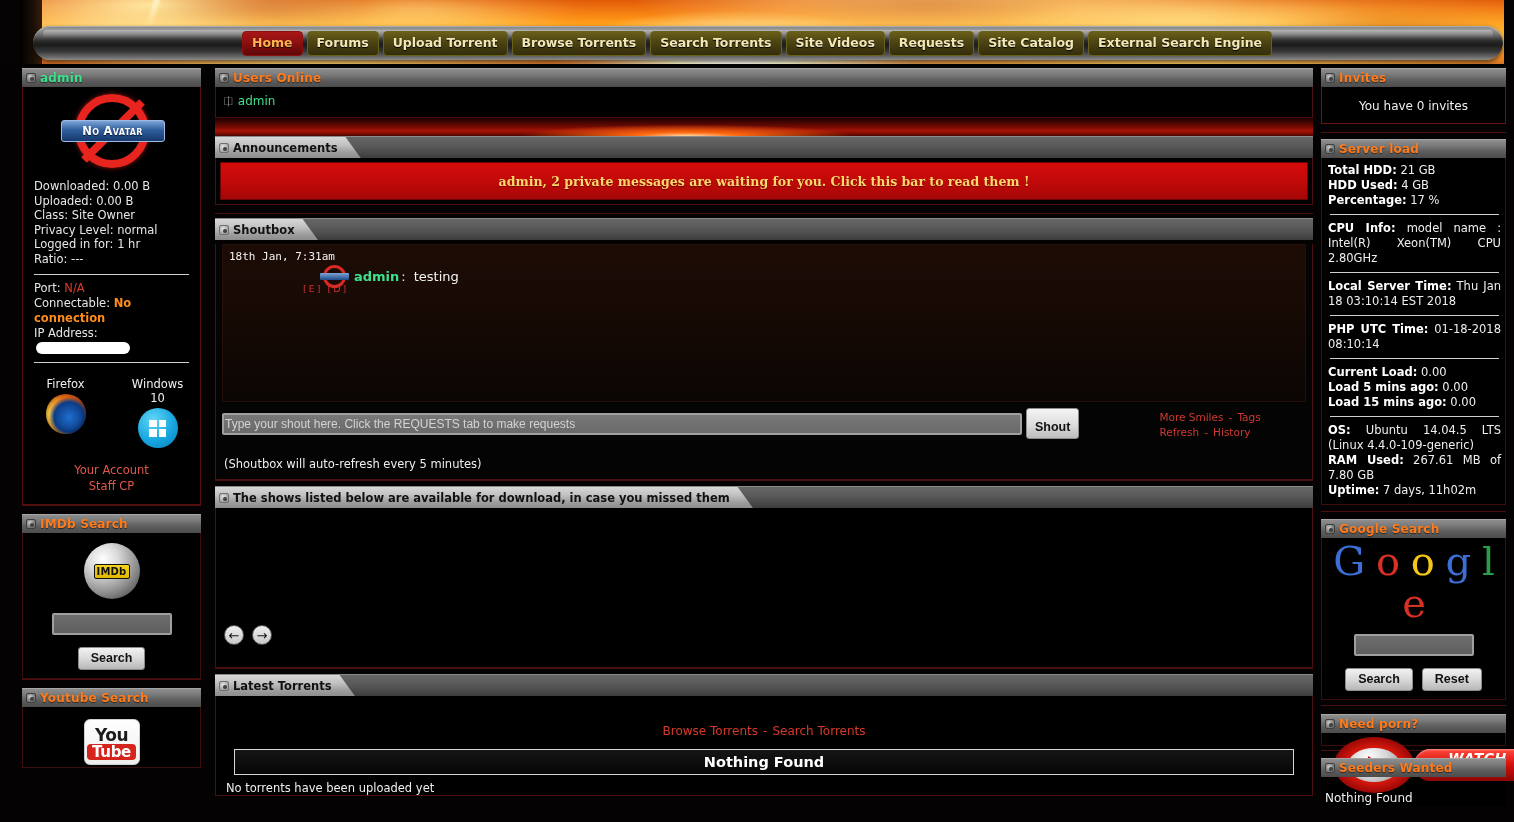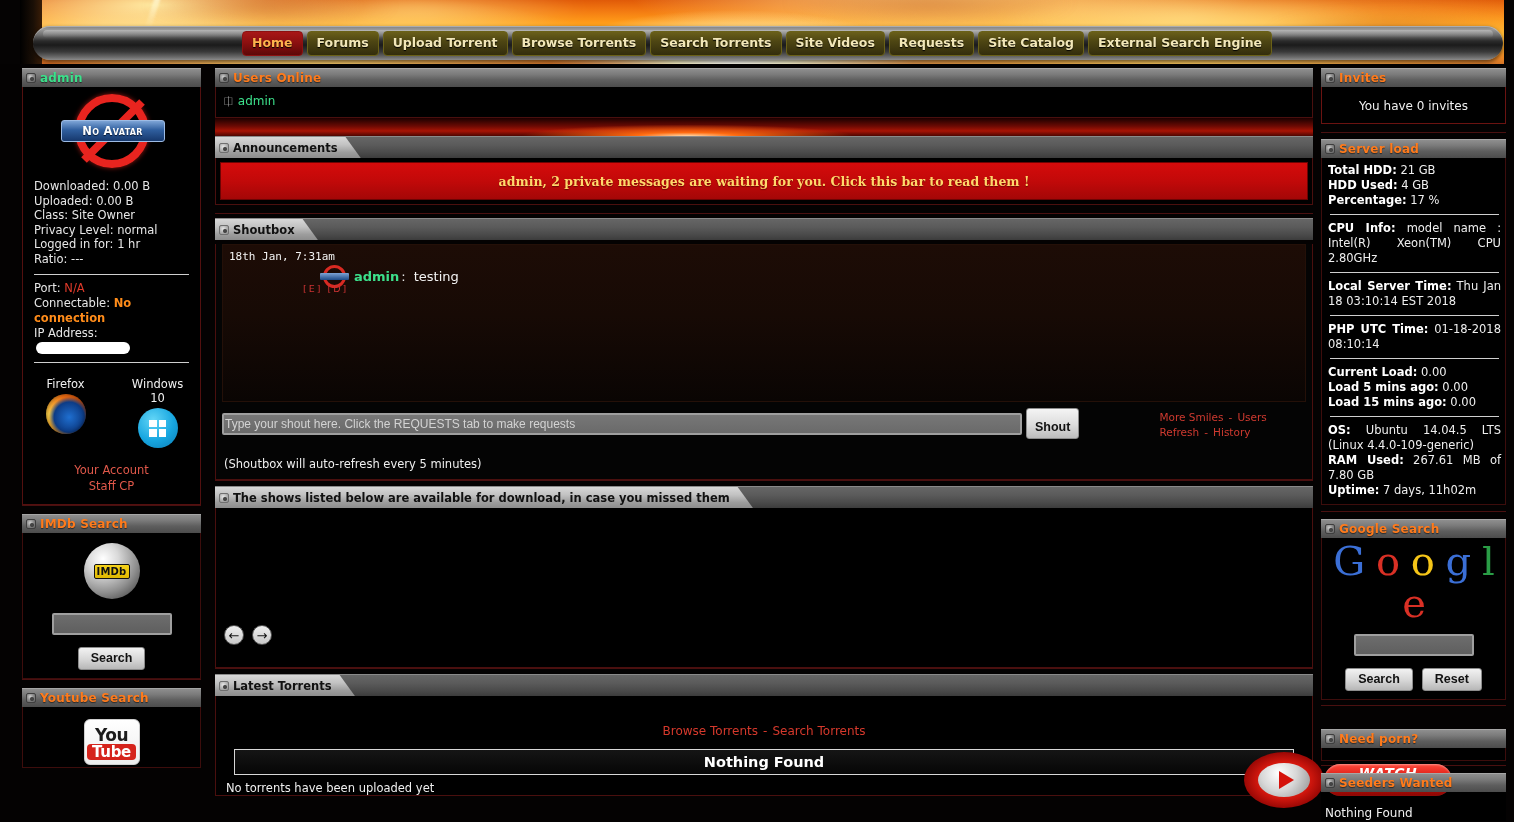--- a/index.html
+++ b/index.html
@@ -651,21 +651,21 @@
               <a>[D]</a>
             </span>
           </div>
           <div class="shout-form">
             <input class="shout-input" type="text" value="" placeholder="Type your shout here. Click the REQUESTS tab to make requests" style="">
             <button class="shout-btn">Shout</button>
             <div class="shout-links">
               <div>
                 <a>More Smiles</a>
                 <span class="sep">-</span>
-                <a>Users</a>
+                <a>Tags</a>
               </div>
               <div>
                 <a>Refresh</a>
                 <span class="sep">-</span>
                 <a>History</a>
               </div>
             </div>
           </div>
           <div class="shout-note">(Shoutbox will auto-refresh every 5 minutes)</div>
         </div>
@@ -801,21 +801,21 @@
             <input class="gray-input" style="margin-top: 6px;" type="text" value="" placeholder="">
           </div>
           <div class="g-btns">
             <button class="gray-btn" style="margin:0;">Search</button>
             <button class="gray-btn" style="margin:0;">Reset</button>
           </div>
         </div>
       </div>
       <div class="thin-rule" style="margin-top:5px;"></div>
 
-      <div class="panel" style="margin-top:23px;">
+      <div class="panel" style="margin-top:8px;text-align:center;">
         <div class="bar-head">
           <span class="dot-icon"></span>
           <span class="btitle">Need porn?</span>
         </div>
         <div class="r-body" style="padding:4px 2px 8px;">
           <a class="watchnow">
             <span class="disc"></span>
             <span class="pill">
               <span class="l1">WATCH</span>
               <span class="l2">NOW!</span>

